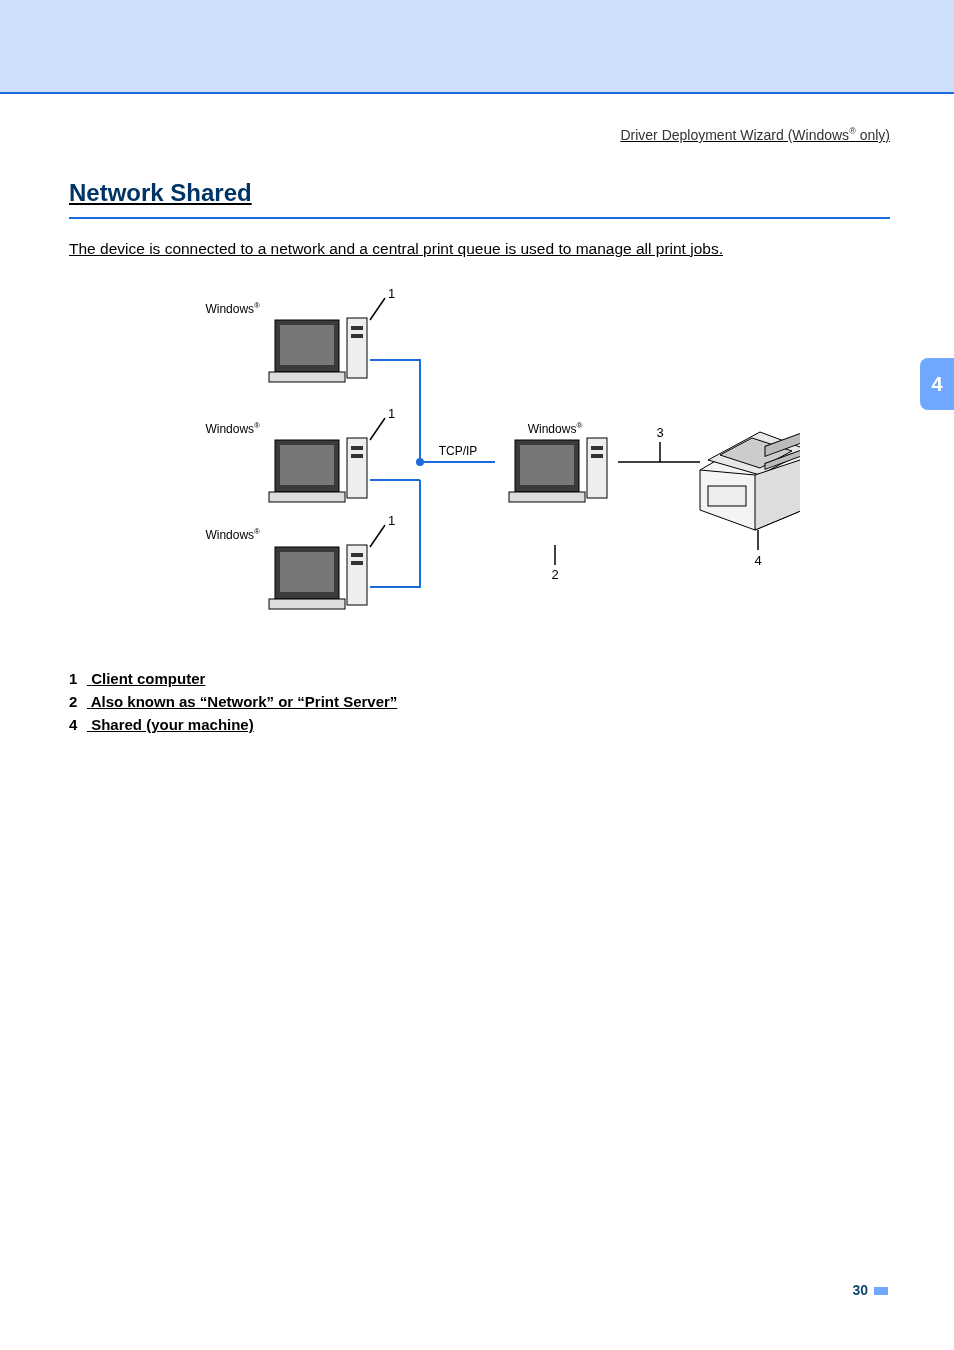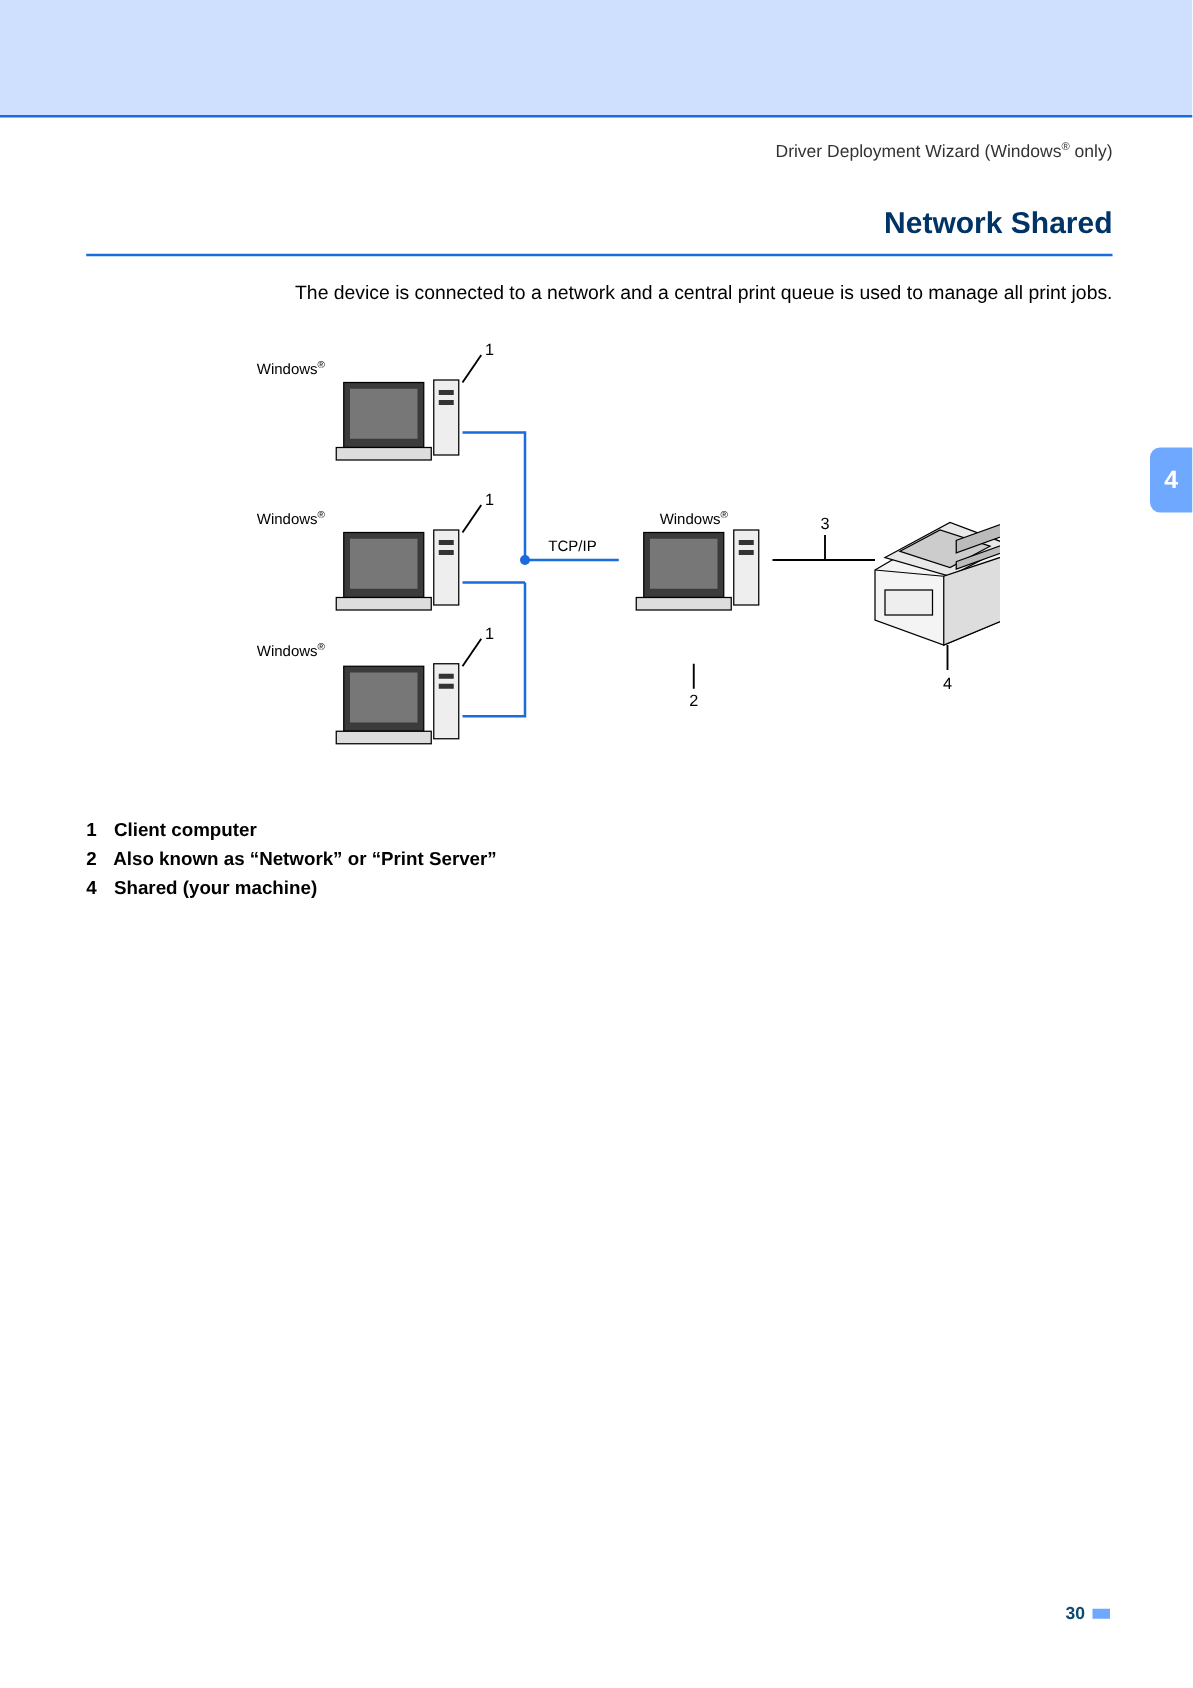--- a/index.html
+++ b/index.html
@@ -1,24 +1,24 @@
 <!DOCTYPE html>
 <html><head>
 <meta charset="utf-8">
 <style>
   html, body { margin: 0; padding: 0; font-family: Arial, Helvetica, sans-serif; color: #000; background: #fff; }
   .page { width: 954px; height: 1350px; position: relative; box-sizing: border-box; }
   .header-band { width: 100%; height: 92px; background: #cfe0ff; }
   .header-rule { border: 0; border-top: 2px solid #1a6bdc; margin: 0; }
-  .content { padding: 16px 64px 0 69px; position: relative; }
+  .content { padding: 30px 64px 0 69px; position: relative; text-decoration: underline; }
   .running-head { text-align: right; font-size: 14px; color: #333; margin-bottom: 36px; margin-top: 2px;}
   .running-head sup { font-size: 9px; }
-  .section-title { font-size: 24px; font-weight: bold; color: #003366; padding-bottom: 6px; text-align: right; }
+  .section-title { font-size: 24px; font-weight: bold; color: #003366; padding-bottom: 6px; }
   .section-rule { border: 0; border-top: 2px solid #1a6bdc; margin: 4px 0 20px 0; }
-  .body-text { font-size: 15.5px; line-height: 1.3; margin-bottom: 26px; text-align: right; }
+  .body-text { font-size: 15.5px; line-height: 1.3; margin-bottom: 26px; }
   .side-tab { position: absolute; right: 0; top: 358px; width: 34px; height: 52px; background: #6fa8ff; color: #fff; font-weight: bold; font-size: 20px; display: flex; align-items: center; justify-content: center; border-top-left-radius: 8px; border-bottom-left-radius: 8px; }
   .diagram-wrap { display: flex; justify-content: center; margin-bottom: 28px; }
   .legend { font-size: 15px; font-weight: bold; margin-top: 40px; }
   .legend-item { margin-bottom: 6px; }
   .legend-num { display: inline-block; width: 18px; }
   .page-num { position: absolute; right: 66px; bottom: 52px; font-size: 14px; font-weight: bold; color: #0c4a6e; }
   .page-num::after { content: ""; display: inline-block; width: 14px; height: 8px; background: #6fa8ff; margin-left: 6px; vertical-align: middle; }
   svg { display: block; }
   .svg-text { font-family: Arial, Helvetica, sans-serif; font-size: 12px; fill: #000; }
   .svg-num { font-family: Arial, Helvetica, sans-serif; font-size: 13px; fill: #000; }

